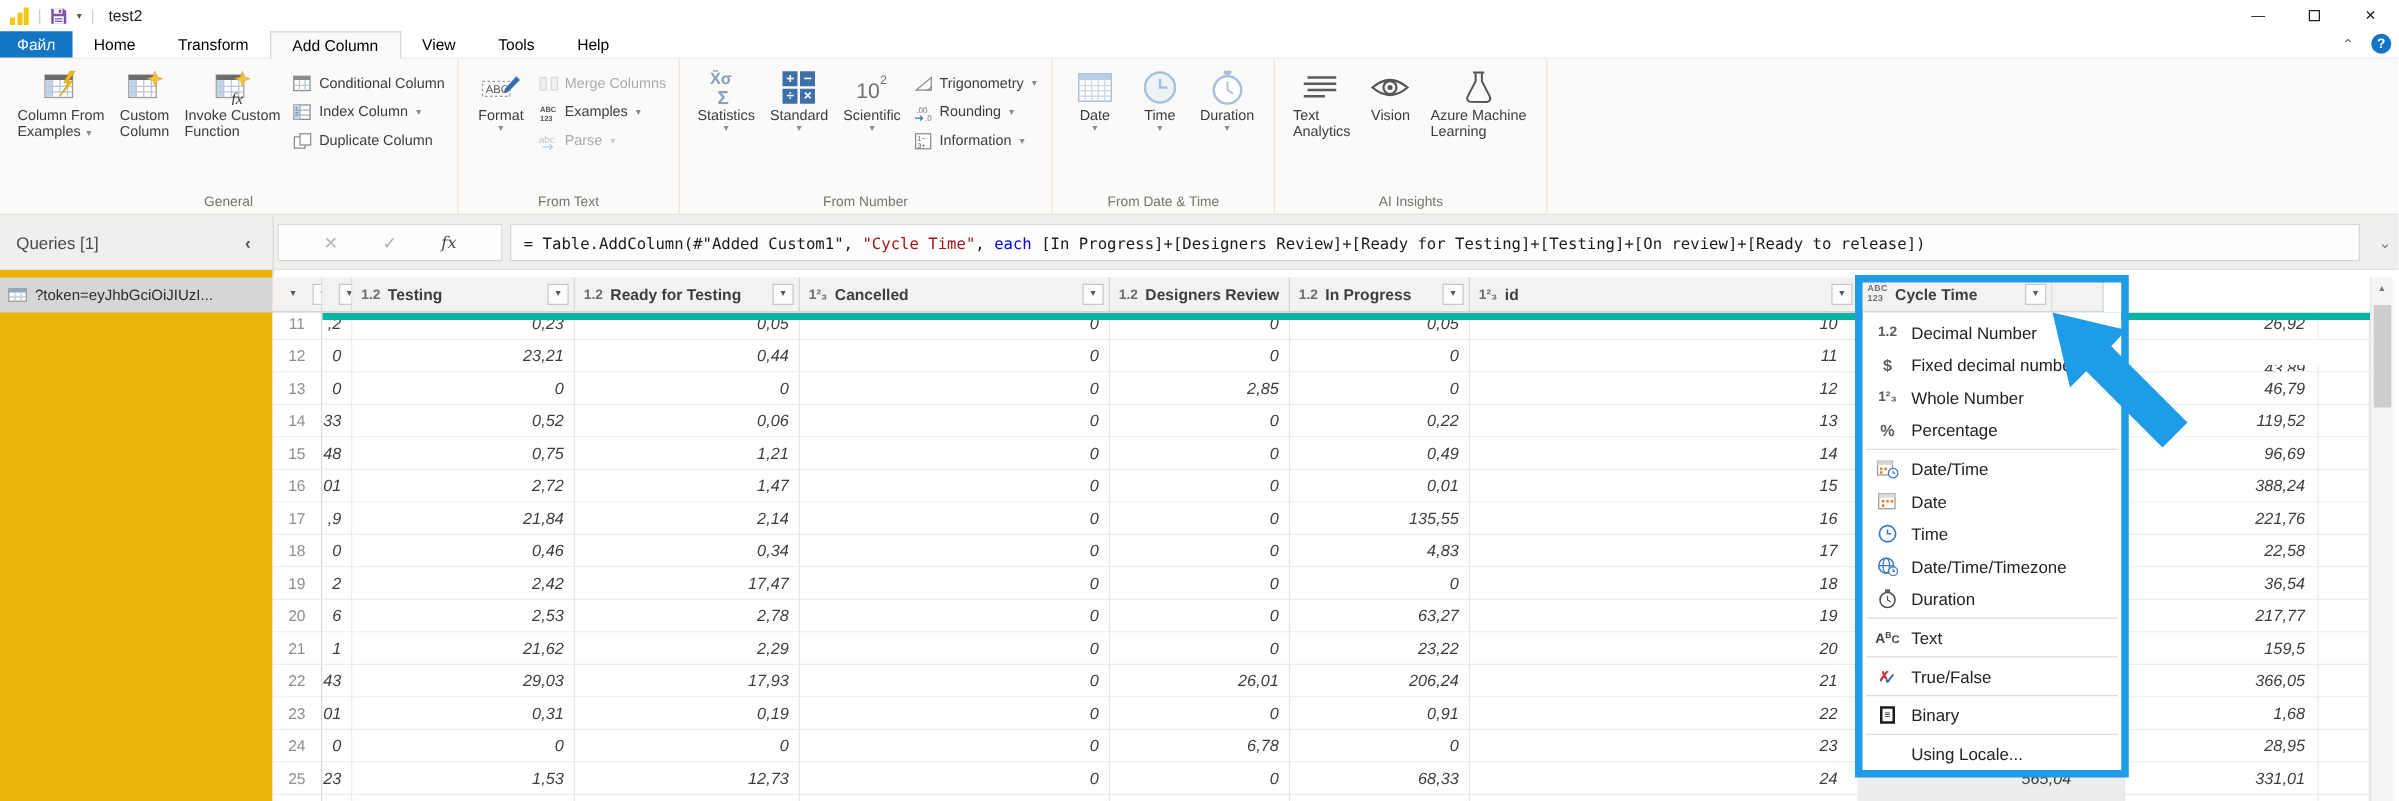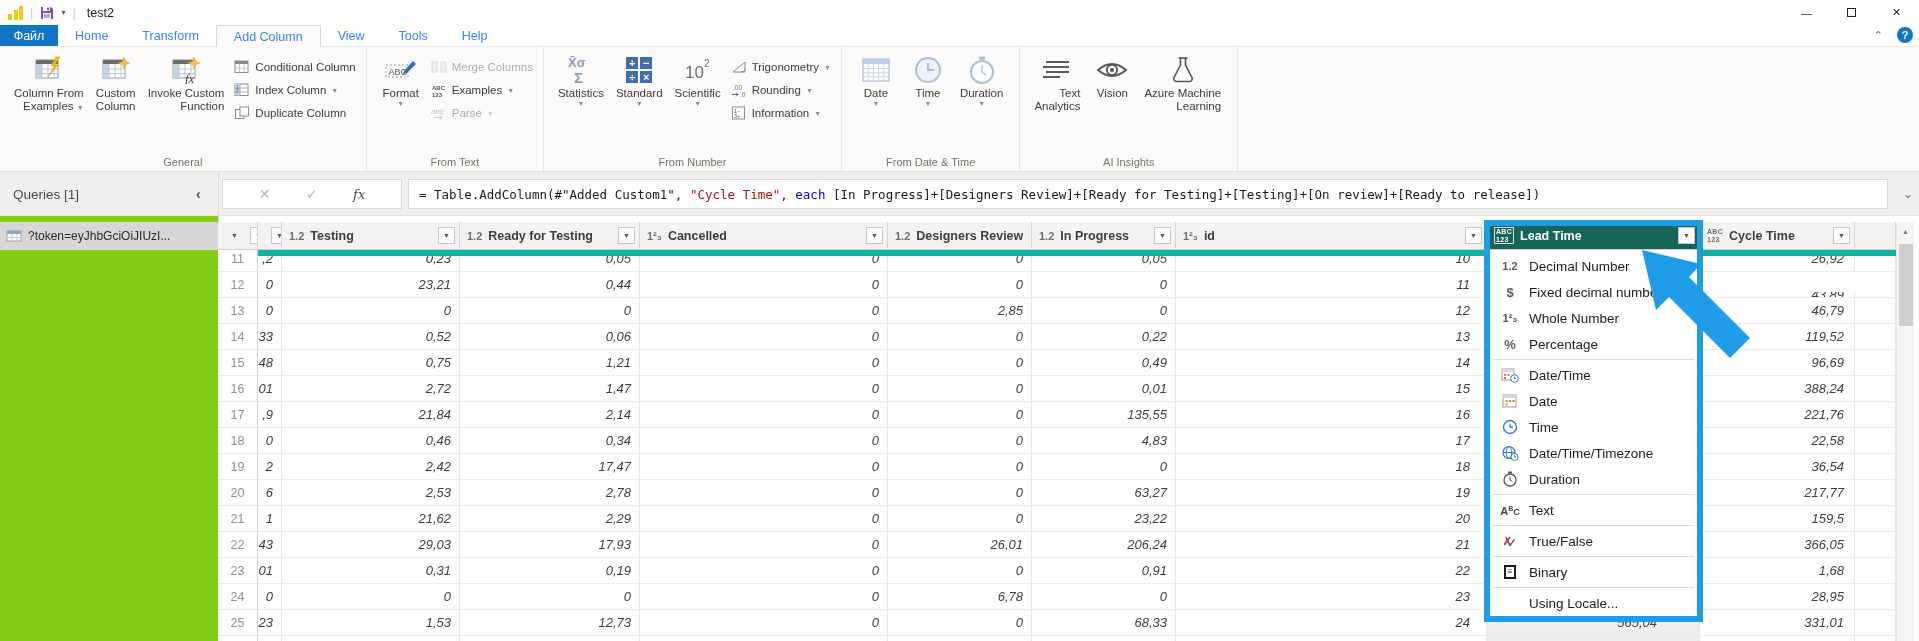--- a/index.html
+++ b/index.html
@@ -17,53 +17,53 @@
   .tb-caret { font-size:8px; color:#555; }
   .tb-title { font-size:12.5px; color:#1f1f1f; margin-left:4px; }
   .win-controls { position:absolute; right:0; top:0; height:25px; display:flex; }
   .win-btn { width:45px; height:25px; display:flex; align-items:center; justify-content:center; font-size:11px; color:#222; }
   .win-max-box { width:9px; height:9px; border:1px solid #222; }
 
   
   .tabrow { position:absolute; left:0; top:25px; width:1919px; height:22px; background:#fff; display:flex; align-items:stretch; border-bottom:1px solid #ece9e7; }
   .file-tab { width:58px; background:#1375c5; color:#fff; font-size:12.5px; display:flex; align-items:center; justify-content:center; }
   .tabs { display:flex; }
-  .tab { padding:0 17px; font-size:12.5px; color:#3b82f6; display:flex; align-items:center; }
+  .tab { padding:0 17px; font-size:12.5px; color:#000000; display:flex; align-items:center; }
   .tab.active { background:#fbfaf9; border:1px solid #d8d6d4; border-bottom:none; margin-bottom:-1px; }
   .tabrow-right { position:absolute; right:6px; top:2px; display:flex; align-items:center; gap:14px; }
   .ribbon-collapse { color:#666; font-size:11px; }
   .help-circle { width:16px; height:16px; border-radius:50%; background:#1375c5; color:#fff; font-size:11px; font-weight:700; display:flex; align-items:center; justify-content:center; }
 
   
   .ribbon { position:absolute; left:0; top:47px; width:1919px; height:125px; background:#fbfaf9; border-bottom:1px solid #e3e1de; display:flex; }
   .rgroup { position:relative; display:flex; align-items:flex-start; padding:4px 10px 20px 8px; border-right:1px solid #e7e4e1; }
   .rgroup-label { position:absolute; bottom:3px; left:0; right:0; text-align:center; font-size:11px; color:#767470; white-space:nowrap; }
   .bigbtn { display:flex; flex-direction:column; align-items:center; padding:2px 6px 0 6px; min-width:52px; }
   .bigbtn .bicon { height:34px; display:flex; align-items:center; justify-content:center; }
-  .bigbtn .blabel { font-size:11.5px; color:#3c3c3c; text-align:right; line-height:13px; white-space:pre; }
+  .bigbtn .blabel { font-size:11.5px; color:#3c3c3c; text-align:left; line-height:13px; white-space:pre; }
   .bigbtn .barrow { font-size:7px; color:#8c8c8c; line-height:8px; }
   .smallstack { display:flex; flex-direction:column; justify-content:flex-start; gap:3px; padding-top:6px; margin-left:4px; }
   .smallbtn { display:flex; align-items:center; gap:5px; height:20px; font-size:11.5px; color:#3c3c3c; white-space:nowrap; }
   .smallbtn .sarrow { font-size:7px; color:#8c8c8c; }
   .smallbtn.disabled { opacity:.42; }
   .std-grid { display:grid; grid-template-columns:12px 12px; grid-template-rows:12px 12px; gap:2px; }
   .std-grid i { background:#3e6fa8; color:#fff; font-style:normal; font-size:11px; font-weight:700; line-height:12px; text-align:center; }
 
   
   .fstrip { position:absolute; left:0; top:172px; width:1919px; height:44px; background:#f1efed; border-bottom:1px solid #e4e2e0; }
   .q-title { position:absolute; left:13px; top:0; height:44px; display:flex; align-items:center; font-size:13.5px; color:#4a4a4a; }
   .q-collapse { position:absolute; left:196px; top:0; height:44px; display:flex; align-items:center; font-size:14px; font-weight:700; color:#555; }
   .fx-box { position:absolute; left:222px; top:7px; width:180px; height:30px; background:#fdfdfd; border:1px solid #d9d7d5; display:flex; align-items:center; justify-content:space-around; padding:0 18px; }
   .fx-cancel,.fx-check { color:#b9b7b5; font-size:14px; }
   .fx-fx { color:#4a4a4a; font-size:13px; font-style:italic; font-family:"DejaVu Serif", serif; }
   .formula-input { position:absolute; left:408px; top:7px; width:1480px; height:30px; background:#fdfdfd; border:1px solid #d9d7d5; display:flex; align-items:center; padding-left:10px; font-family:"DejaVu Sans Mono", monospace; font-size:12.5px; white-space:pre; overflow:hidden; }
   .formula-expand { position:absolute; right:6px; top:7px; height:30px; display:flex; align-items:center; color:#777; font-size:12px; }
 
   
-  .qpane { position:absolute; left:0; top:216px; width:218px; height:425px; background:#84cc16; }
+  .qpane { position:absolute; left:0; top:216px; width:218px; height:425px; background:#eab308; }
   .pane-vline { position:absolute; left:218px; top:172px; width:1px; height:469px; background:#dcdad8; }
   .query-item { position:absolute; left:0; top:6px; width:218px; height:28px; background:#d6d6d6; display:flex; align-items:center; gap:6px; padding:0 6px; }
   .query-item .qlabel { font-size:12px; color:#2b2b2b; white-space:nowrap; overflow:hidden; }
 
   
   .grid-header { position:absolute; left:218px; top:222px; height:28px; display:flex; z-index:2; }
   .hcell { background:#f3f2f1; border-right:1px solid #d7d5d3; border-bottom:1px solid #cfcdcb; display:flex; align-items:center; padding:0 4px 0 7px; gap:6px; overflow:hidden; }
   .hcell .type-ico { font-size:11px; font-weight:700; color:#6f6f6f; white-space:nowrap; }
   .hcell .hname { font-size:12.5px; font-weight:700; color:#3e3e3e; white-space:nowrap; }
   .hcell .spacer { flex:1; }
@@ -476,29 +476,20 @@
         <span class="hname">In Progress</span>
         <span class="spacer"></span>
         <span class="fbtn">▼</span>
       </div>
       <div class="hcell" style="width: 311px;">
         <span class="type-ico">1²₃</span>
         <span class="hname">id</span>
         <span class="spacer"></span>
         <span class="fbtn">▼</span>
       </div>
-      <div class="hcell selected" style="width: 213px;">
-        <span class="abc123-stack">
-          <span>ABC</span>
-          <span>123</span>
-        </span>
-        <span class="hname">Lead Time</span>
-        <span class="spacer"></span>
-        <span class="fbtn">▼</span>
-      </div>
       <div class="hcell" style="width: 155px;">
         <span class="abc123-stack">
           <span>ABC</span>
           <span>123</span>
         </span>
         <span class="hname">Cycle Time</span>
         <span class="spacer"></span>
         <span class="fbtn">▼</span>
       </div>
       <div class="hcell" style="width: 41px;"></div>

